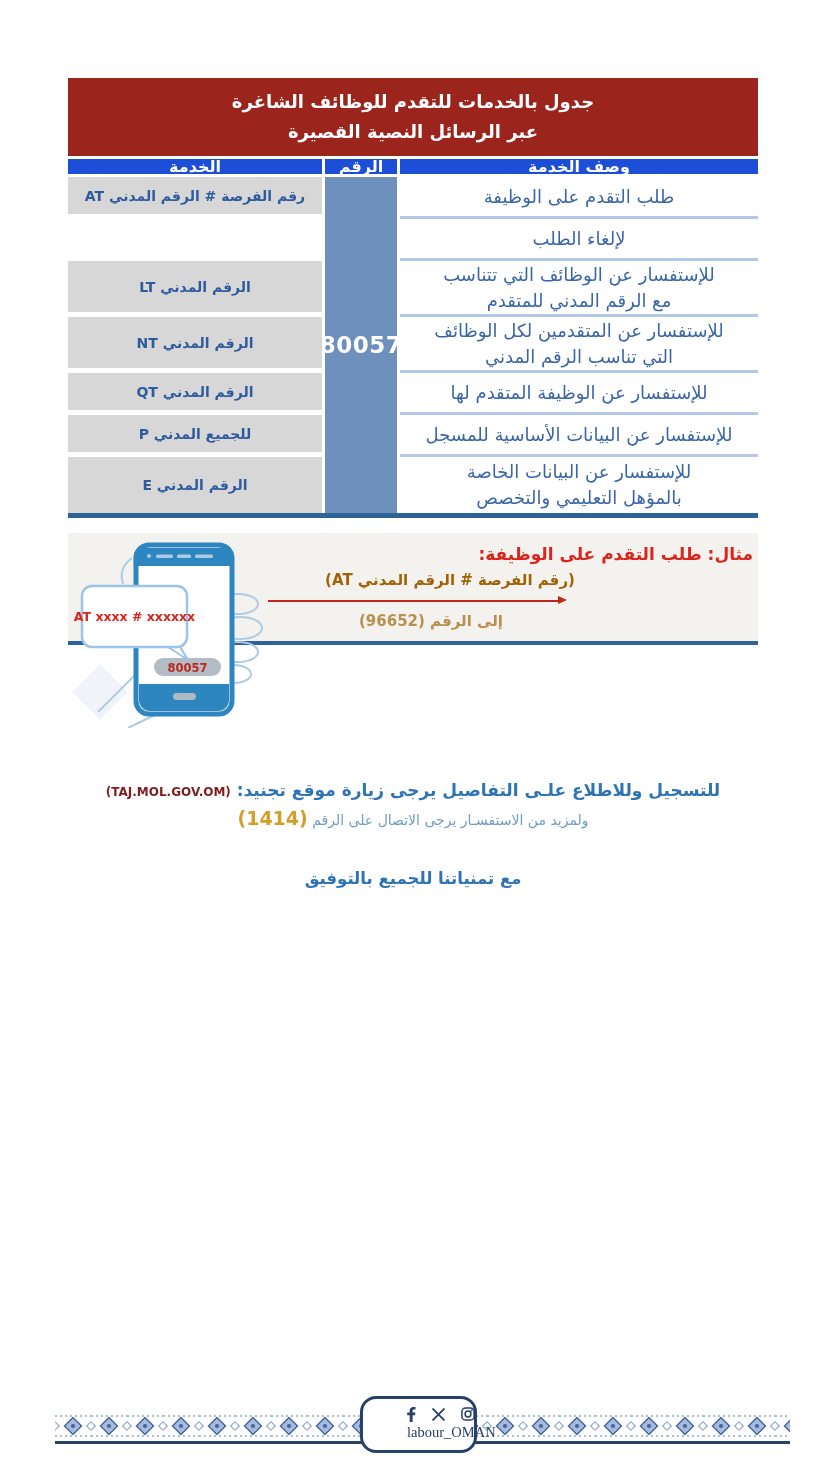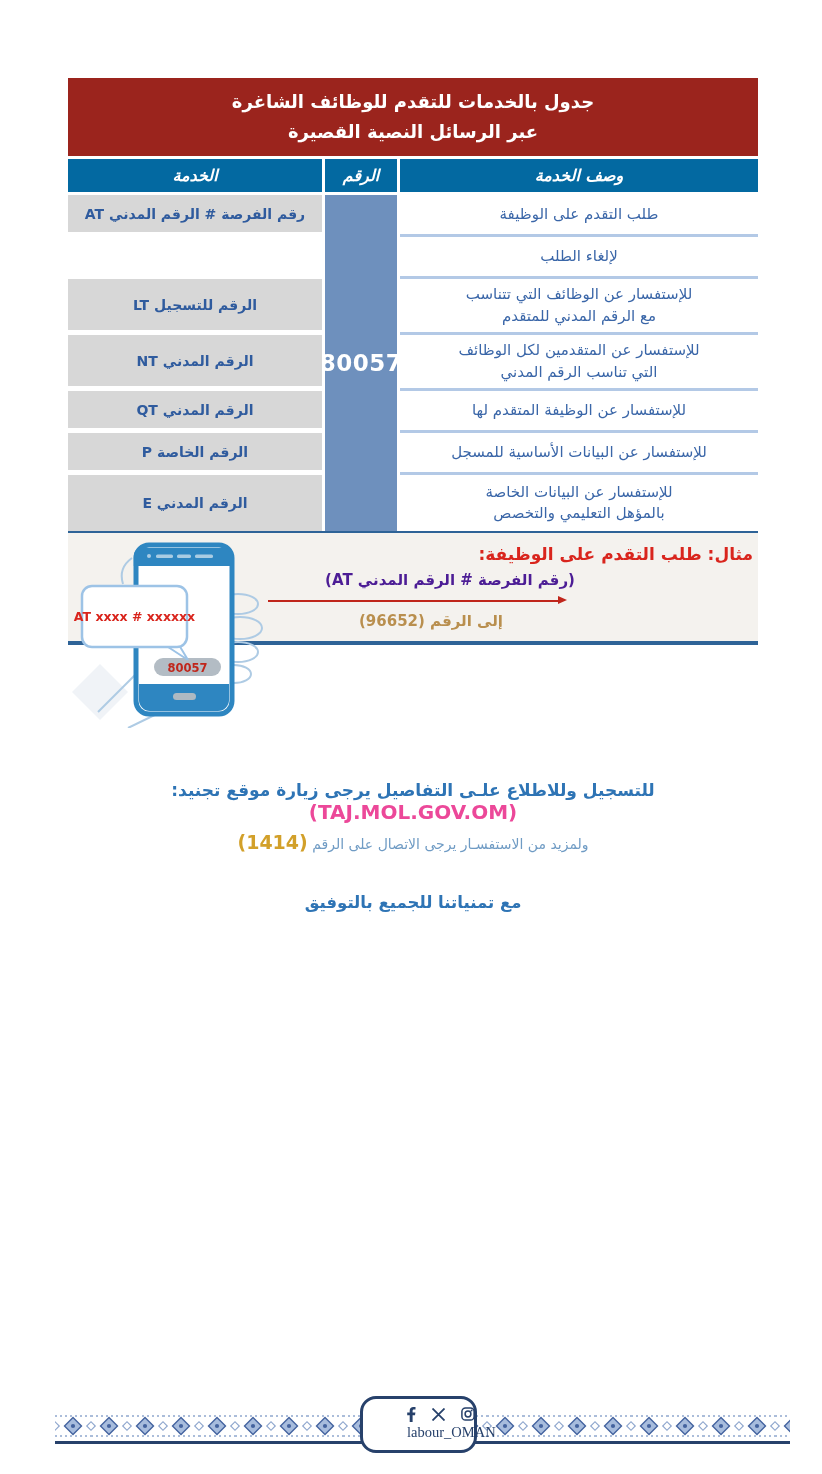--- a/index.html
+++ b/index.html
@@ -7,49 +7,49 @@
     width:822px;height:1474px;position:relative;background:#ffffff;
     font-family:"DejaVu Sans", sans-serif;overflow:hidden;
   }
   
   .table-section{position:absolute;left:68px;top:78px;width:690px;}
   .title-block{
     background:#9B241D;color:#fff;text-align:center;font-weight:bold;
     font-size:18px;line-height:1.65;padding:9px 0 10px;direction:rtl;
   }
   .thead{display:grid;direction:rtl;grid-template-columns:358px 72px 254px;column-gap:3px;margin-top:3px;}
-  .th{background:#0369a1;color:#fff;font-weight:bold;font-size:16px;height:33px;
-      display:flex;align-items:center;justify-content:center;font-style:italic;}
+  .th{background:#1d4ed8;color:#fff;font-weight:bold;font-size:16px;height:15px;
+      display:flex;align-items:center;justify-content:center;}
   .tbody{display:grid;direction:rtl;grid-template-columns:358px 72px 254px;column-gap:3px;
          grid-template-rows:42px 42px 56px 56px 42px 42px 56px;margin-top:3px;}
   .num-cell{background:#6E90BD;color:#fff;font-weight:bold;font-size:23px;
             display:flex;align-items:center;justify-content:center;letter-spacing:.5px;}
-  .desc-cell{color:#3A66A8;font-size:15px;line-height:1.45;text-align:center;white-space:pre-line;
+  .desc-cell{color:#3A66A8;font-size:18px;line-height:1.45;text-align:center;white-space:pre-line;
              display:flex;align-items:center;justify-content:center;border-bottom:3px solid #B3C9E6;direction:rtl;}
   .desc-cell.last{border-bottom:none;}
   .svc-cell{background:#D7D7D7;color:#2F5B9E;font-weight:bold;font-size:14px;
             display:flex;align-items:center;justify-content:center;border-bottom:5px solid #fff;direction:rtl;}
   .svc-cell.last{border-bottom:none;text-align:right;}
   .table-underline{height:5px;background:#2E6397;}
   
   .example-section{position:absolute;left:68px;top:533px;width:690px;height:108px;
                    background:#F4F2EE;border-bottom:4px solid #2E6397;}
   .example-title{position:absolute;top:11px;right:5px;color:#D9251D;font-weight:bold;font-size:17px;direction:rtl;}
   .example-format{position:absolute;top:38px;left:207px;width:350px;text-align:center;
-                  color:#4c1d95;font-weight:bold;font-size:15px;direction:rtl;}
+                  color:#a16207;font-weight:bold;font-size:15px;direction:rtl;}
   .example-arrow{position:absolute;top:67px;left:200px;width:290px;height:0;border-top:2.5px solid #C0261B;}
   .example-arrow::after{content:"";position:absolute;right:-9px;top:-6px;width:0;height:0;
                         border-left:9px solid #C0261B;border-top:4.5px solid transparent;border-bottom:4.5px solid transparent;}
   .example-to{position:absolute;top:79px;left:203px;width:320px;text-align:center;
               color:#B98F4E;font-weight:bold;font-size:15px;direction:rtl;}
   .phone-wrap{position:absolute;left:70px;top:542px;width:195px;height:186px;z-index:3;}
   
   .info-section{position:absolute;left:68px;top:780px;width:690px;text-align:center;}
   .info-line1{direction:rtl;font-size:17px;font-weight:bold;color:#2E74B5;}
-  .info-line1 .site{color:#ec4899;font-size:20px;}
+  .info-line1 .site{color:#7f1d1d;font-size:12px;}
   .info-line2{direction:rtl;margin-top:7px;font-size:14px;color:#6F9BC4;}
   .info-line2 .num{color:#D2A02A;font-weight:bold;font-size:19px;}
   .info-wishes{direction:rtl;margin-top:40px;font-size:16.5px;font-weight:bold;color:#2E74B5;}
   
   .deco-band{position:absolute;left:55px;top:1413px;width:735px;height:26px;}
   .deco-line{position:absolute;left:55px;top:1441px;width:735px;height:3px;background:#27416B;}
   .social-badge{position:absolute;left:360px;top:1396px;width:117px;height:57px;box-sizing:border-box;
                 background:#fff;border:3px solid #27416B;border-radius:16px;z-index:2;padding-left:44px;}
   .badge-icons{display:flex;align-items:center;justify-content:center;gap:8px;margin-top:7px;height:16px;}
   .badge-sep{width:1px;height:13px;background:#27416B;opacity:.7;}
@@ -79,24 +79,24 @@
     <div class="desc-cell" style="grid-column:1;grid-row:3">للإستفسار عن الوظائف التي تتناسب
 مع الرقم المدني للمتقدم</div>
     <div class="desc-cell" style="grid-column:1;grid-row:4">للإستفسار عن المتقدمين لكل الوظائف
 التي تناسب الرقم المدني</div>
     <div class="desc-cell" style="grid-column:1;grid-row:5">للإستفسار عن الوظيفة المتقدم لها</div>
     <div class="desc-cell" style="grid-column:1;grid-row:6">للإستفسار عن البيانات الأساسية للمسجل</div>
     <div class="desc-cell last" style="grid-column:1;grid-row:7">للإستفسار عن البيانات الخاصة
 بالمؤهل التعليمي والتخصص</div>
 
     <div class="svc-cell" style="grid-column:3;grid-row:1">رقم الفرصة # الرقم المدني AT</div>
-    <div class="svc-cell" style="grid-column:3;grid-row:3">الرقم للتسجيل LT</div>
+    <div class="svc-cell" style="grid-column:3;grid-row:3">الرقم المدني LT</div>
     <div class="svc-cell" style="grid-column:3;grid-row:4">الرقم المدني NT</div>
     <div class="svc-cell" style="grid-column:3;grid-row:5">الرقم المدني QT</div>
-    <div class="svc-cell" style="grid-column:3;grid-row:6">الرقم الخاصة P</div>
+    <div class="svc-cell" style="grid-column:3;grid-row:6">للجميع المدني P</div>
     <div class="svc-cell last" style="grid-column:3;grid-row:7">الرقم المدني E</div>
   </div>
   <div class="table-underline"></div>
 </div>
 
 <div class="example-section">
   <div class="example-title">مثال: طلب التقدم على الوظيفة:</div>
   <div class="example-format">(رقم الفرصة # الرقم المدني AT)</div>
   <div class="example-arrow"></div>
   <div class="example-to">إلى الرقم (96652)</div>

